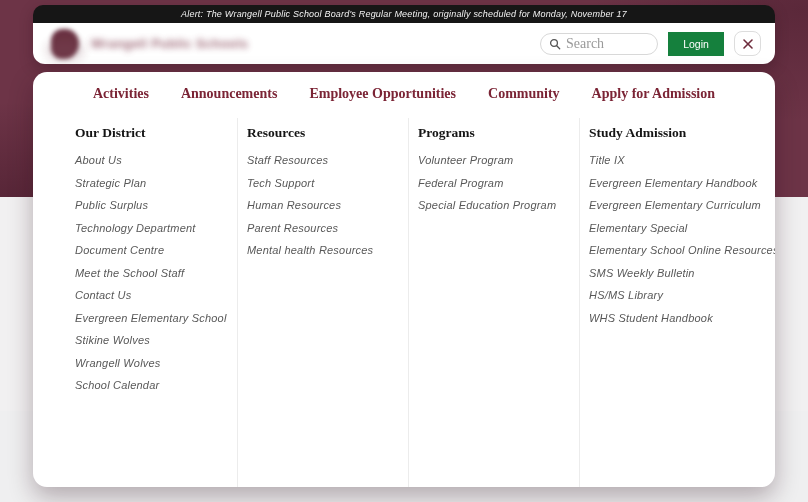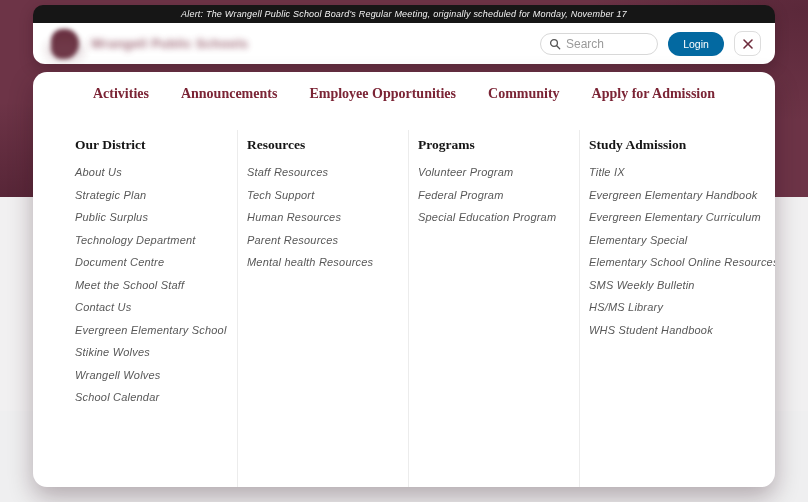--- a/index.html
+++ b/index.html
@@ -48,27 +48,27 @@
     color:#7b3346; font-weight:bold; font-size:12.5px;
     filter:blur(3px); opacity:.75; letter-spacing:.5px; white-space:nowrap;
   }
   .hdr-right { display:flex; align-items:center; gap:10px; }
   .search-box {
     width:118px; height:22px; border:1px solid #d8d8d8; border-radius:11px;
     display:flex; align-items:center; padding:0 8px; background:#fff;
   }
   .search-box svg { flex:0 0 auto; margin-right:5px; }
   .search-box input {
-    border:none; outline:none; width:100%; font-size:12px;
-    font-family:Liberation Sans, sans-serif; color:#444; background:transparent;
+    border:none; outline:none; width:100%; font-size:14px;
+    font-family:Liberation Serif, serif; color:#444; background:transparent;
   }
   .search-box input::placeholder { color:#9a9a9a; }
   .login-btn {
-    min-width:56px; height:24px; border:none; border-radius:12px;
-    background:#0369a1; color:#fff; font-size:10.5px; padding:0 14px;
+    min-width:56px; height:24px; border:none; border-radius:0;
+    background:#15803d; color:#fff; font-size:10.5px; padding:0 14px;
     font-family:"Liberation Sans", sans-serif; cursor:pointer;
   }
   .close-btn {
     width:27px; height:25px; background:#fff; border:1px solid #ddd;
     border-radius:8px; display:flex; align-items:center; justify-content:center;
     cursor:pointer;
   }
 
   
   .panel {
@@ -81,21 +81,21 @@
     font-family:"Liberation Serif", serif;
   }
   .nav-item {
     color:#7b2435; font-weight:bold; font-size:14px; line-height:17px;
     cursor:pointer; white-space:nowrap;
   }
   .columns {
     position:absolute; top:46px; left:0; right:0; bottom:0;
     display:grid; grid-template-columns:204px 171px 171px auto;
   }
-  .col { padding:6px 6px 0 9px; overflow:hidden;margin-top:12px; }
+  .col { padding:6px 6px 0 9px; overflow:hidden; }
   .col.first { padding-left:42px; }
   .col + .col { border-left:1px solid #ececec; }
   .col-title {
     font-family:"Liberation Serif", serif; font-weight:bold;
     font-size:13.5px; color:#151515; line-height:17px; margin-bottom:13px;
     white-space:nowrap;
   }
   .col ul { list-style:none; }
   .col li {
     font-size:11px; color:#585858; line-height:12px; margin-bottom:10.5px;

